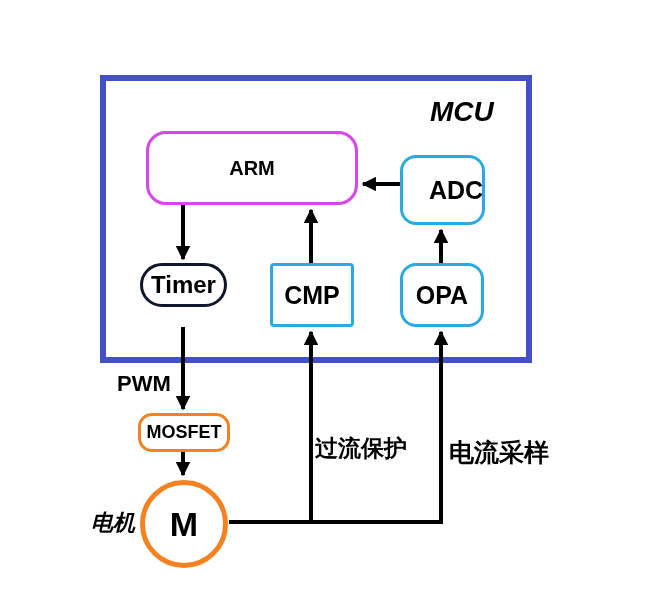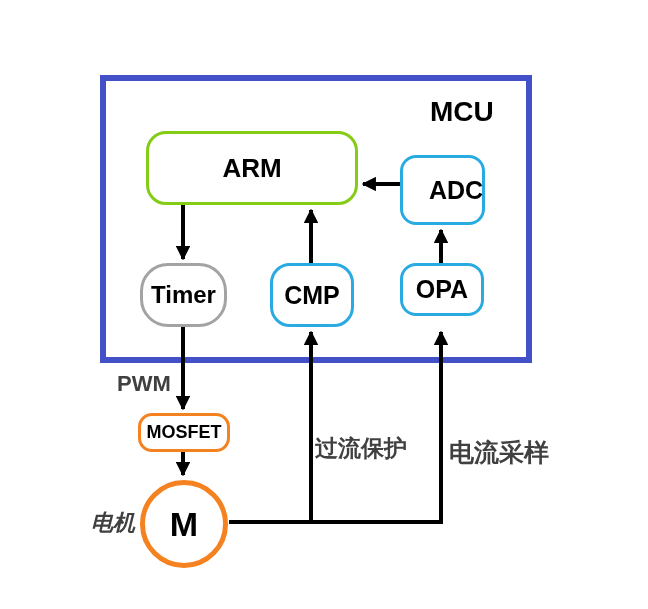--- a/index.html
+++ b/index.html
@@ -31,85 +31,86 @@
   }
   .mcu-title {
     position: absolute;
     left: 430px; top: 96px;
     width: 80px;
     font-size: 28px;
     font-weight: bold;
     color: #000000;
     letter-spacing: 0px;
     z-index: 3;
+    font-style: italic;
   }
   .node {
     position: absolute;
     display: flex;
     align-items: center;
     justify-content: center;
     background: #ffffff;
     color: #000000;
     font-weight: bold;
     z-index: 3;
     box-sizing: border-box;
   }
   .node-arm {
     left: 146px; top: 131px;
     width: 212px; height: 74px;
-    border: 3px solid #84cc16;
+    border: 3px solid #d946ef;
     border-radius: 20px;
-    font-size: 26px;
+    font-size: 20px;
   }
   .node-adc {
     left: 400px; top: 155px;
     width: 85px; height: 70px;
     border: 3px solid #29abe2;
     border-radius: 16px;
     font-size: 25px;
     padding-left: 27px;
   }
   .node-timer {
     left: 140px; top: 263px;
-    width: 87px; height: 64px;
-    border: 3px solid #a3a3a3;
+    width: 87px; height: 44px;
+    border: 3px solid #0f172a;
     border-radius: 28px;
     font-size: 24px;
   }
   .node-cmp {
     left: 270px; top: 263px;
     width: 84px; height: 64px;
     border: 3px solid #29abe2;
-    border-radius: 20px;
+    border-radius: 4px;
     font-size: 25px;
   }
   .node-opa {
     left: 400px; top: 263px;
-    width: 84px; height: 53px;
+    width: 84px; height: 64px;
     border: 3px solid #29abe2;
     border-radius: 16px;
     font-size: 25px;
   }
   .node-mosfet {
     left: 138px; top: 413px;
     width: 92px; height: 39px;
     border: 3px solid #f58220;
     border-radius: 14px;
     font-size: 18px;
   }
   .node-motor {
     left: 140px; top: 480px;
     width: 88px; height: 88px;
     border: 5px solid #f58220;
     border-radius: 50%;
     font-size: 34px;
   }
   .anno {
     position: absolute;
-    color: #404040;
+    color: #000000;
     font-weight: bold;
     z-index: 3;
     white-space: nowrap;
   }
   .anno-pwm   { left: 117px; top: 371px; font-size: 22px; }
   .anno-motor { left:  91px; top: 508px; font-size: 22px; font-style: italic; }
   .anno-ocp   { left: 315px; top: 433px; font-size: 23px; text-align: right; }
   .anno-cs    { left: 449px; top: 436px; font-size: 25px; }
 </style>
 </head>

